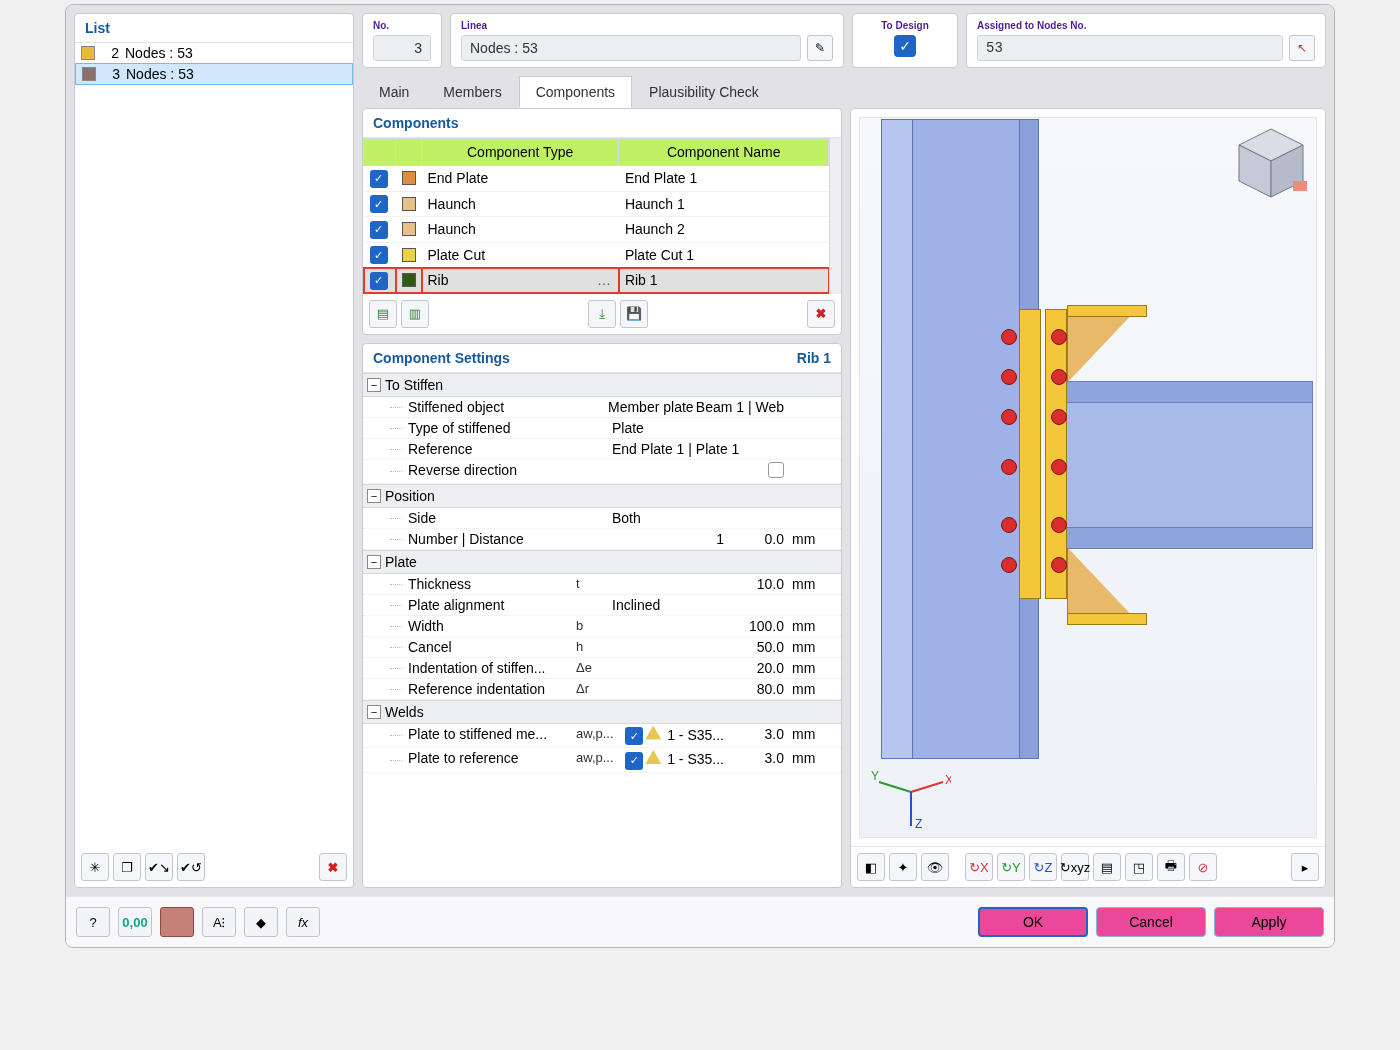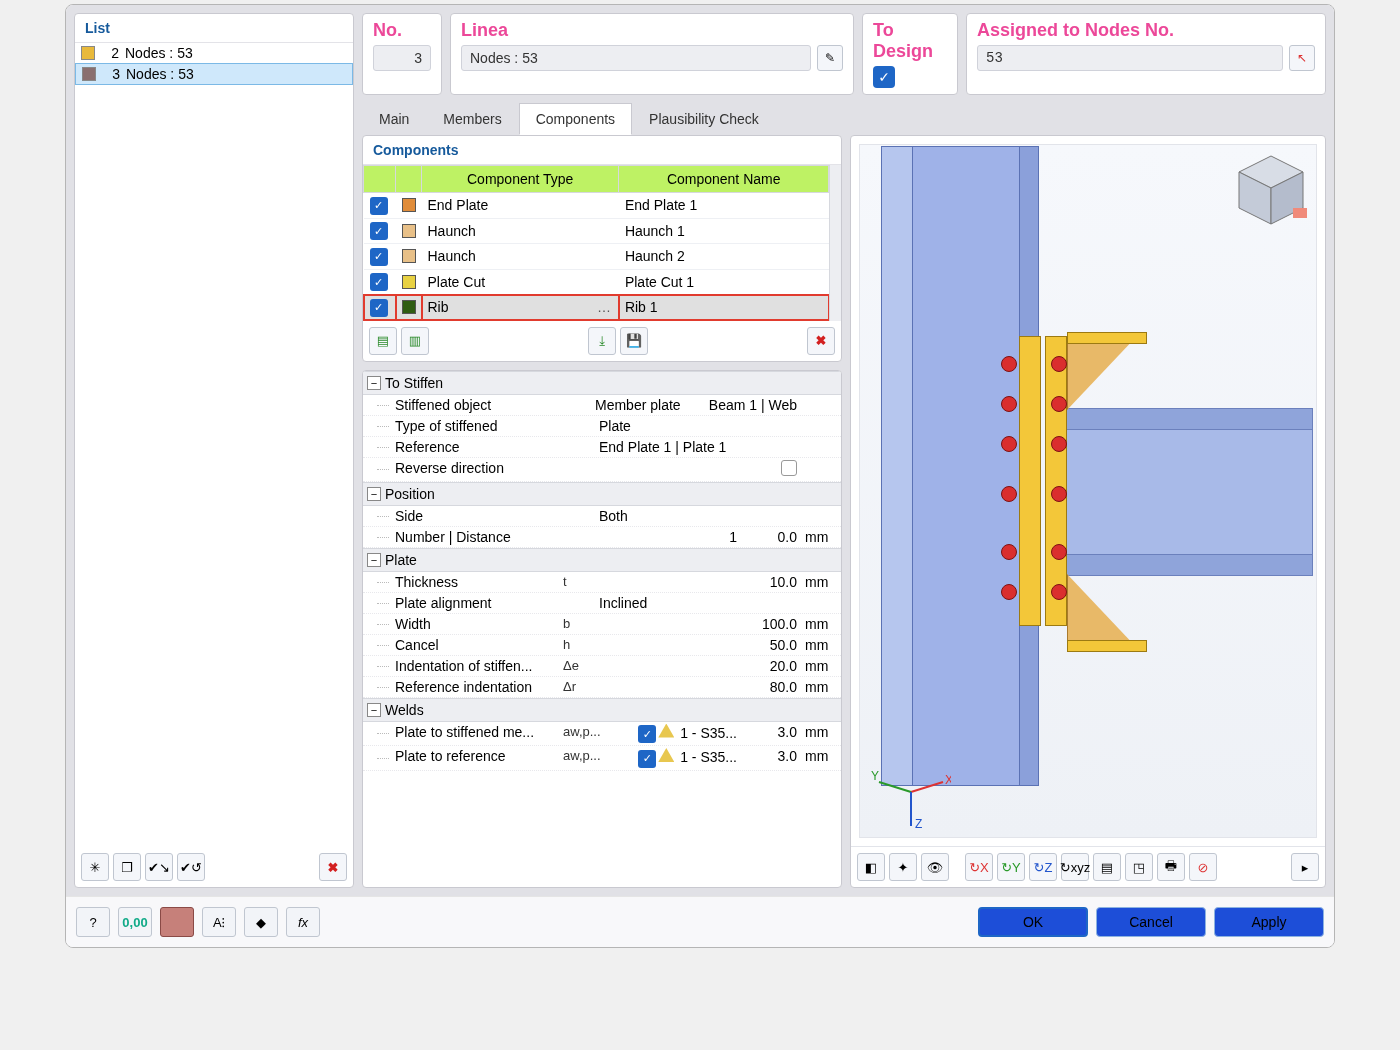--- a/index.html
+++ b/index.html
@@ -16,42 +16,42 @@
 .panel-header { padding: 6px 10px; font-weight: 700; color: #165a9c; font-size: 14px; border-bottom: 1px solid #e3e3e8;}
 .list-row { display: flex; align-items: center; padding: 2px 6px; font-size: 14px; gap:6px;}
 .list-row.selected { background: #cfe8fb; border:1px solid #7bb9e6; }
 .color-sq { width: 14px; height: 14px; border:1px solid #888;}
 .left-toolbar { margin-top:auto; padding: 6px; display:flex; gap:4px; align-items:center;}
 .tb-btn { width:28px; height:28px; border:1px solid #c0c6d0; background:#f4f6fa; border-radius:3px; display:flex;align-items:center;justify-content:center; font-size:13px;}
 .tb-btn.red { color:#d32020; font-weight:700;}
 .center-col { flex:1; display:flex; flex-direction:column; gap:8px; min-width:0;}
 .top-fields { display:flex; gap:8px; }
 .field-box { background:#fff; border:1px solid #c9c9d0; border-radius:4px; padding:6px 10px; display:flex; flex-direction:column; gap:4px;}
-.field-label { color:#ec4899; font-weight:700; font-size:18px;}
+.field-label { color:#4c1d95; font-weight:700; font-size:10px;}
 .field-input { background:#edeef2; border:1px solid #d0d2da; border-radius:3px; padding:4px 8px; font-size:14px; color:#333; }
 .field-row { display:flex; align-items:center; gap:6px;}
 .chk { width:22px; height:22px; background:#1e66c6; border-radius:4px; display:flex;align-items:center;justify-content:center; color:#fff; font-size:14px;}
 .icon-btn { width:26px; height:26px; border:1px solid #c0c6d0; background:#f4f6fa; border-radius:3px; display:flex;align-items:center;justify-content:center; font-size:12px;}
 .tabs-area { flex:1; display:flex; flex-direction:column; background:transparent;}
 .tab-strip { display:flex; background:#e1e1e6;}
 .tab { padding:7px 16px; font-size:14px; color:#333; border:1px solid transparent;}
 .tab.active { background:#fff; border:1px solid #c9c9d0; border-bottom:1px solid #fff; }
 .tab-body { flex:1; display:flex; gap:8px; background:#e1e1e6; }
 .sub-left { width:480px; display:flex; flex-direction:column; gap:8px;}
 .comps-panel { background:#fff; border:1px solid #c9c9d0; border-radius:4px; display:flex; flex-direction:column;}
 .comps-table th { background:#bef264; font-weight:400; font-size:14px; padding:5px; border:1px solid #d6d8de; text-align:center;}
 .comps-table td { font-size:14px; padding:3px 6px; border-bottom:1px solid #eef0f4;}
 .comps-table tr.hl td { background:#e0e0e0; outline:2px solid #e13b2e; outline-offset:-1px;}
 .comps-toolbar { display:flex; padding:6px; gap:4px; align-items:center;}
 .settings-panel { flex:1; background:#fff; border:1px solid #c9c9d0; border-radius:4px; display:flex;flex-direction:column; overflow:hidden;}
 .settings-head { display:flex; padding:6px 10px; font-weight:700; color:#165a9c; font-size:14px; border-bottom:1px solid #e3e3e8;}
 .prop-grid { flex:1; overflow:auto;}
 .group-row { display:flex; align-items:center; background:#edeef2; border-top:1px solid #d6d8de; border-bottom:1px solid #d6d8de; font-size:14px; padding:3px 4px; gap:4px;}
 .collapse-box { width:14px; height:14px; border:1px solid #888; background:#fff; font-size:11px; line-height:12px; text-align:center;}
-.prop-row { display:flex; font-size:14px; padding:2px 0; border-bottom:1px dotted #e8e8ec;}
+.prop-row { display:flex; font-size:14px; padding:2px 13px; border-bottom:1px dotted #e8e8ec;}
 .prop-label { width:200px; padding-left:32px; position:relative;}
 .prop-label::before { content:""; position:absolute; left:14px; top:50%; width:12px; border-top:1px dotted #bbb;}
 .prop-sym { width:32px; text-align:left; color:#333; font-size:13px;}
 .prop-val { flex:1; text-align:right; padding-right:4px;}
 .prop-val.left { text-align:left; padding-left:4px;}
 .prop-unit { width:40px; padding-left:4px;}
 .mini-chk { width:18px;height:18px; background:#1e66c6;color:#fff;border-radius:3px;display:inline-flex;align-items:center;justify-content:center;font-size:11px; margin-right:2px;}
 .weld-ic {display:inline-block; width:16px; height:14px; background:#e8c74f; clip-path:polygon(50% 0,100% 100%,0 100%); margin-right:2px;}
 .viewer-panel { flex:1; background:#fff; border:1px solid #c9c9d0; border-radius:4px; display:flex; flex-direction:column; overflow:hidden;}
 .viewer { flex:1; position:relative; overflow:hidden;}
@@ -59,21 +59,21 @@
 .column-flange { position:absolute; background:#9fb2e8; border:1px solid #5b72b4;}
 .beam-flange { position:absolute; background:#a8bae8; border:1px solid #6b80bc;}
 .plate-yellow { position:absolute; background:#f3c739; border:1px solid #9c7a12;}
 .haunch-web { position:absolute; background:#e8b968; border:1px solid #a97a2e;}
 .bolt { position:absolute; width:16px; height:16px; background:#da2e2e; border-radius:50%; border:1px solid #7d1212;}
 .nav-cube { position:absolute; top:14px; right:14px; width:80px; height:80px;}
 .axis-gizmo { position:absolute; bottom:14px; left:20px; font-size:12px;}
 .viewer-toolbar { display:flex; gap:4px; padding:6px; border-top:1px solid #e2e4ea; flex-wrap:wrap; align-items:center;}
 .footer { display:flex; padding:10px; gap:8px; align-items:center; border-top:1px solid #e5e5e5; background:#f8f8fa;}
 .foot-btn { width:34px;height:30px;border:1px solid #c0c6d0;background:#f2f4f8;border-radius:3px;display:flex;align-items:center;justify-content:center;font-size:13px;}
-.dlg-btn { width:110px; height:30px; border:1px solid #8db3e0; background:#1d4ed8; border-radius:4px; font-size:14px;}
+.dlg-btn { width:110px; height:30px; border:1px solid #8db3e0; background:#ec4899; border-radius:4px; font-size:14px;}
 .dlg-btn.primary { border:2px solid #1e66c6; }
 .empty-chk{width:16px;height:16px;border:1px solid #999;border-radius:3px;display:inline-block;}
 </style>
 </head>
 <body>
 
 <div class="window">
 
 
   <div class="body-area">
@@ -109,21 +109,21 @@
           <div class="field-label">No.</div>
           <div class="field-input" style="text-align:right;">3</div>
         </div>
         <div class="field-box" style="flex:1;">
           <div class="field-label">Linea</div>
           <div class="field-row">
             <div class="field-input" style="flex:1;">Nodes : 53</div>
             <div class="icon-btn">✎</div>
           </div>
         </div>
-        <div class="field-box" style="width:96px;">
+        <div class="field-box" style="width:106px;align-items:center;">
           <div class="field-label">To Design</div>
           <div class="chk">✓</div>
         </div>
         <div class="field-box" style="width:360px;">
           <div class="field-label">Assigned to Nodes No.</div>
           <div class="field-row">
             <div class="field-input" style="flex:1;font-family:Liberation Mono, monospace;">53</div>
             <div class="icon-btn" style="color:#d33;">↖</div>
           </div>
         </div>
@@ -201,20 +201,24 @@
                 <div class="tb-btn" style="color:#2a8a2a;">▥</div>
                 <div style="flex:1"></div>
                 <div class="tb-btn" style="color:#2a8a2a;">⤓</div>
                 <div class="tb-btn">💾</div>
                 <div style="flex:1"></div>
                 <div class="tb-btn red">✖</div>
               </div>
             </div>
 
             <div class="settings-panel">
+              <div class="settings-head">
+                <span>Component Settings</span>
+                <span style="margin-left:auto;">Rib 1</span>
+              </div>
               <div class="prop-grid" id="prop-grid">
                   <div class="group-row">
                     <div class="collapse-box">−</div>
                     <span>To Stiffen</span>
                   </div>
                   <div class="prop-row">
                     <div class="prop-label">Stiffened object</div>
       <div class="prop-sym"></div>
       <div class="prop-val "><span style="float:left">Member plate</span><span>Beam 1 | Web</span></div>
 

